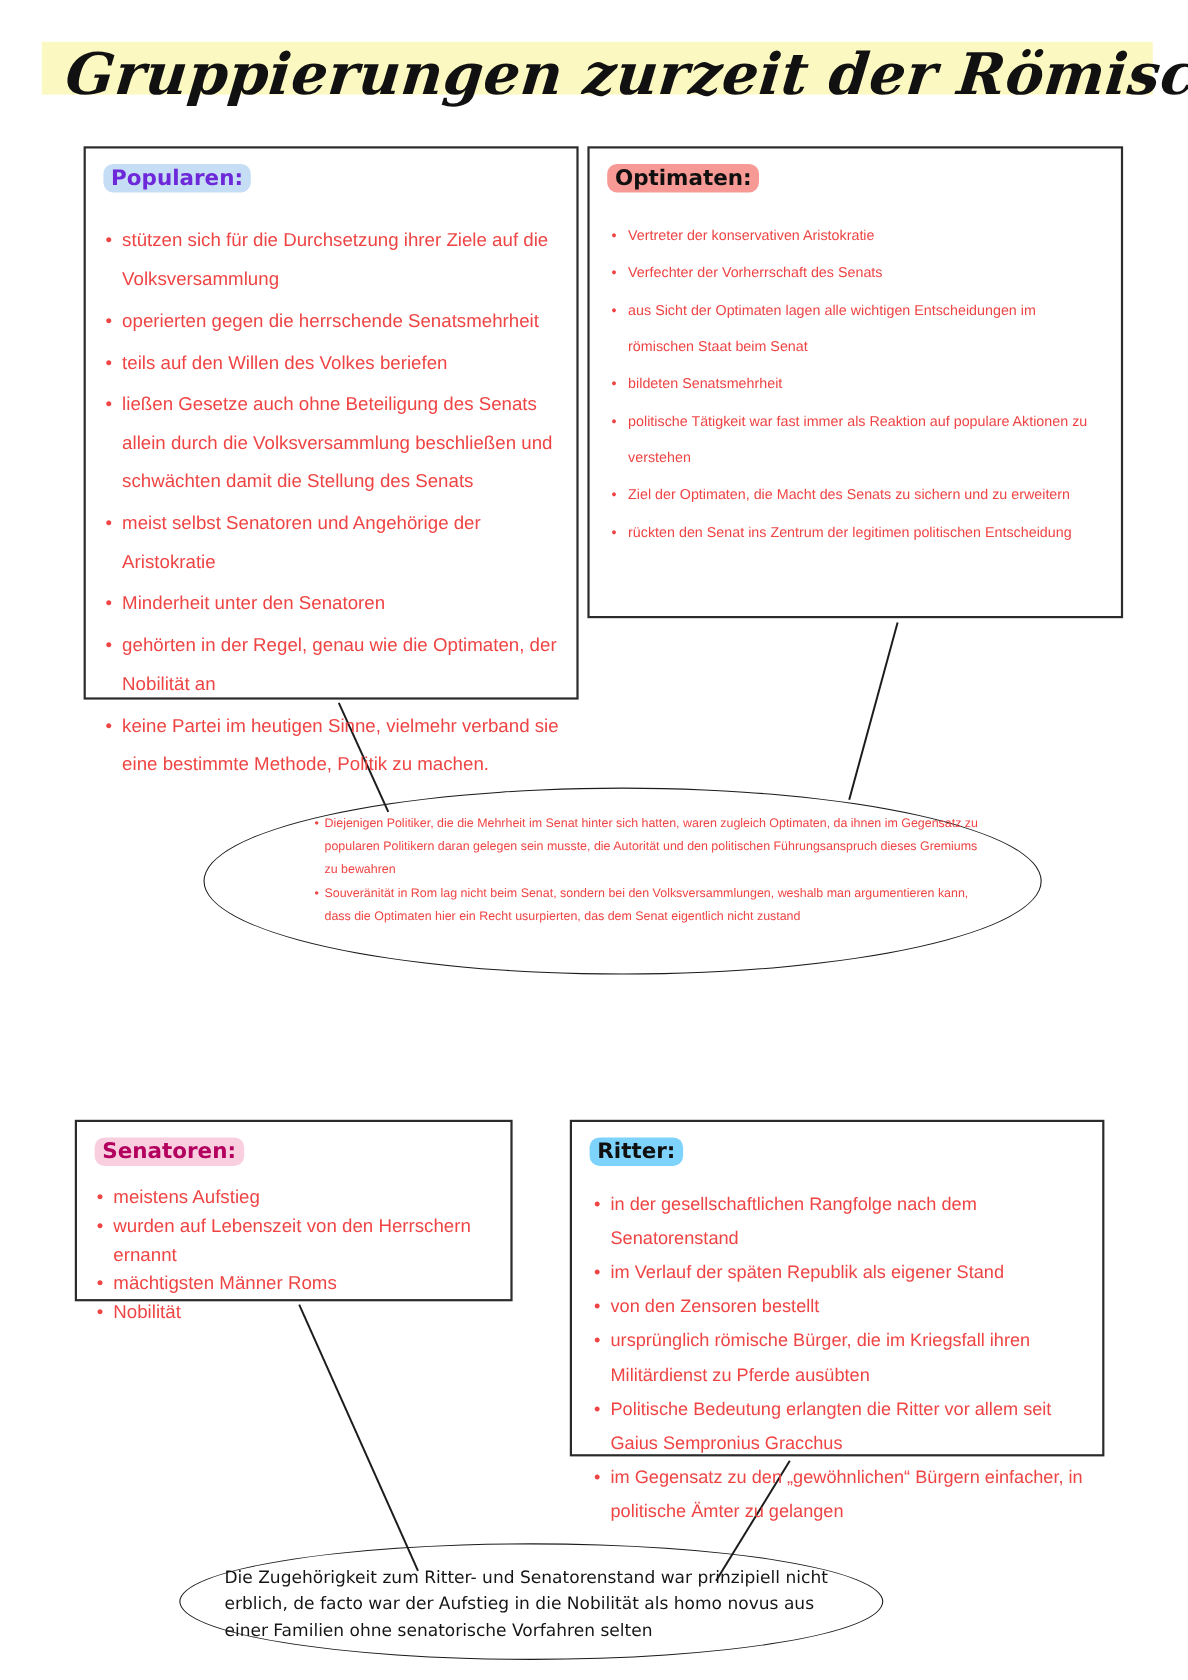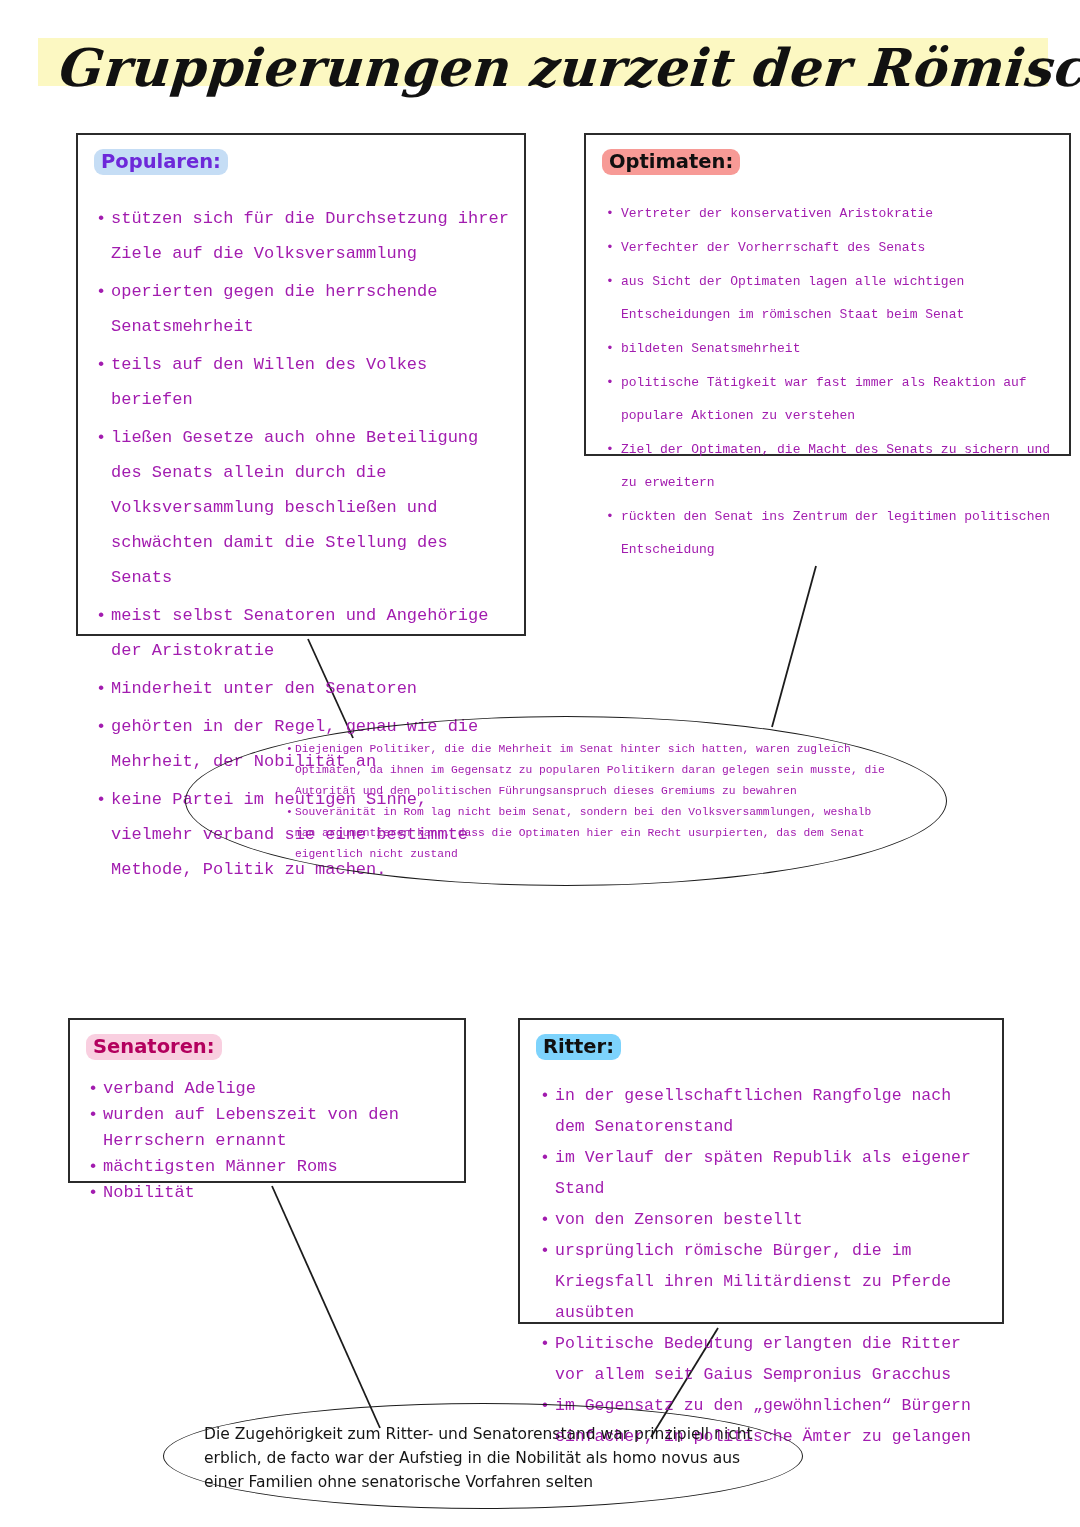--- a/index.html
+++ b/index.html
@@ -70,42 +70,42 @@
   .card-head-wrap { padding: 14px 0 0 16px; }
 
   ul.blist {
     list-style: none;
     margin: 0;
     padding: 0 14px 0 18px;
   }
   ul.blist li {
     position: relative;
     padding-left: 15px;
-    font-family: Liberation Mono, monospace;
-    color: #a21caf;
+    font-family: Liberation Sans, sans-serif;
+    color: #ef4444;
   }
   ul.blist li::before {
     content: "\2022";
     position: absolute;
     left: 0;
     top: 0;
   }
 
   
   #card-popularen { left: 76px; top: 133px; width: 450px; height: 503px; }
   #card-popularen .hl { background: #c5ddf5; color: #6d28d9; }
   #card-popularen ul.blist { margin-top: 26px; }
   #card-popularen ul.blist li {
     font-size: 17px;
     line-height: 35px;
     margin-bottom: 3px;
   }
 
   
-  #card-optimaten { left: 584px; top: 133px; width: 487px; height: 323px; }
+  #card-optimaten { left: 534px; top: 133px; width: 487px; height: 429px; }
   #card-optimaten .hl { background: #f79a96; color: #101010; }
   #card-optimaten ul.blist { margin-top: 22px; padding-left: 20px;}
   #card-optimaten ul.blist li {
     font-size: 13px;
     line-height: 33px;
     margin-bottom: 1px;
   }
 
   
   #card-senatoren { left: 68px; top: 1018px; width: 398px; height: 165px; }
@@ -188,21 +188,21 @@
   <div class="card-head-wrap">
     <span class="card-heading hl" style="background: rgb(197, 221, 245);">Popularen:</span>
   </div>
   <ul class="blist">
     <li>stützen sich für die Durchsetzung ihrer Ziele auf die Volksversammlung</li>
     <li>operierten gegen die herrschende Senatsmehrheit</li>
     <li>teils auf den Willen des Volkes beriefen</li>
     <li>ließen Gesetze auch ohne Beteiligung des Senats allein durch die Volksversammlung beschließen und schwächten damit die Stellung des Senats</li>
     <li>meist selbst Senatoren und Angehörige der Aristokratie</li>
     <li>Minderheit unter den Senatoren</li>
-    <li>gehörten in der Regel, genau wie die Mehrheit, der Nobilität an</li>
+    <li>gehörten in der Regel, genau wie die Optimaten, der Nobilität an</li>
     <li>keine Partei im heutigen Sinne, vielmehr verband sie eine bestimmte Methode, Politik zu machen.</li>
   </ul>
 </div>
 
 <div class="card" id="card-optimaten">
   <div class="card-head-wrap">
     <span class="card-heading hl" style="background: rgb(247, 154, 150);">Optimaten:</span>
   </div>
   <ul class="blist">
     <li>Vertreter der konservativen Aristokratie</li>
@@ -220,21 +220,21 @@
     <li>Diejenigen Politiker, die die Mehrheit im Senat hinter sich hatten, waren zugleich Optimaten, da ihnen im Gegensatz zu popularen Politikern daran gelegen sein musste, die Autorität und den politischen Führungsanspruch dieses Gremiums zu bewahren</li>
     <li>Souveränität in Rom lag nicht beim Senat, sondern bei den Volksversammlungen, weshalb man argumentieren kann, dass die Optimaten hier ein Recht usurpierten, das dem Senat eigentlich nicht zustand</li>
   </ul>
 </div>
 
 <div class="card" id="card-senatoren">
   <div class="card-head-wrap">
     <span class="card-heading hl" style="background: rgb(249, 207, 224);">Senatoren:</span>
   </div>
   <ul class="blist">
-    <li>verband Adelige</li>
+    <li>meistens Aufstieg</li>
     <li>wurden auf Lebenszeit von den Herrschern ernannt</li>
     <li>mächtigsten Männer Roms</li>
     <li>Nobilität</li>
   </ul>
 </div>
 
 <div class="card" id="card-ritter">
   <div class="card-head-wrap">
     <span class="card-heading hl" style="background: #7dd3fc;">Ritter:</span>
   </div>

